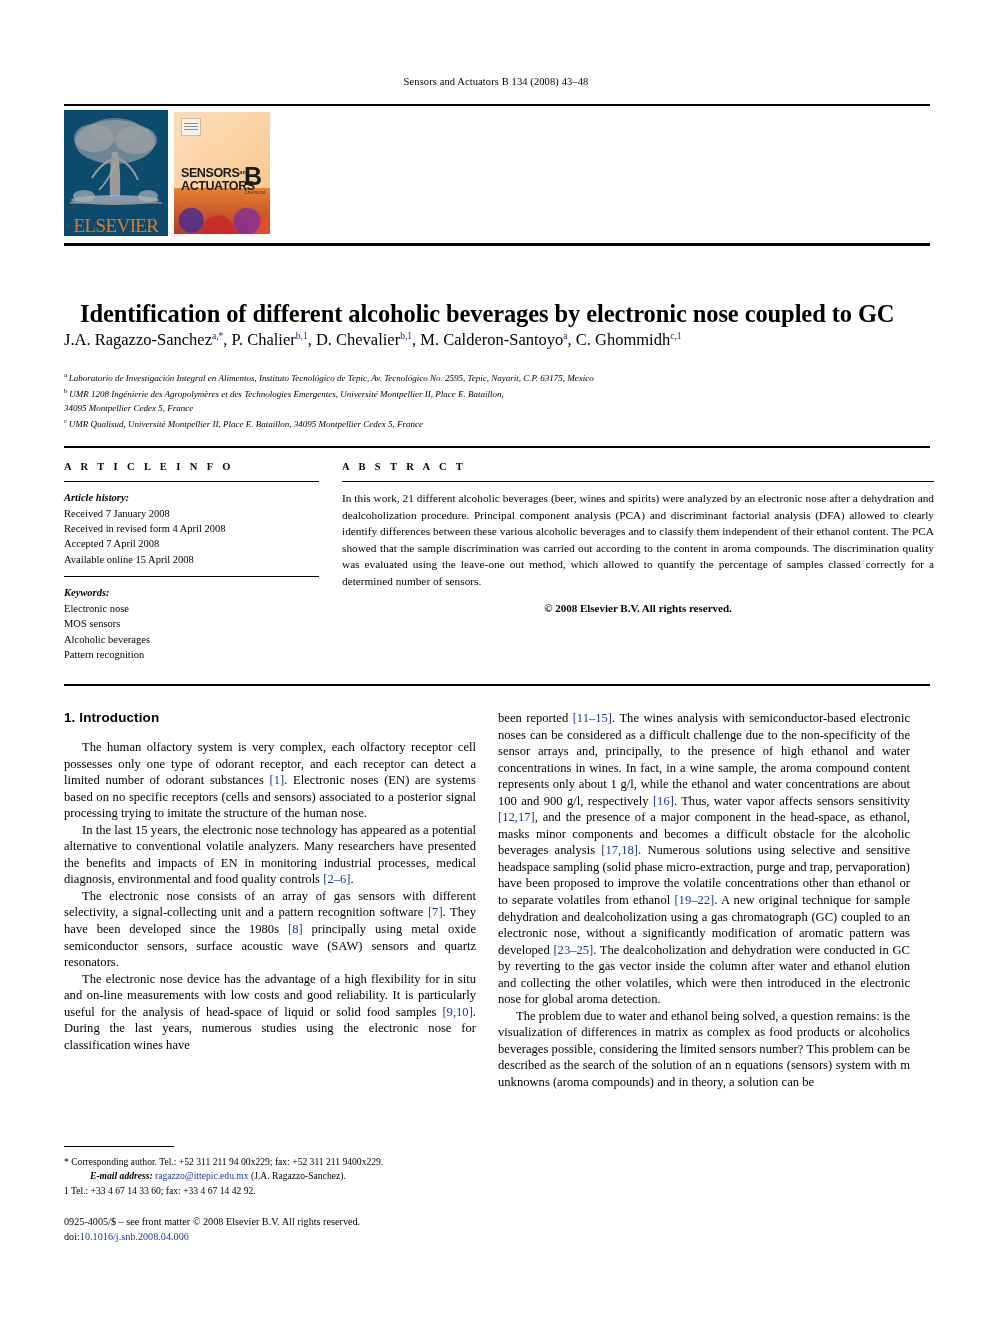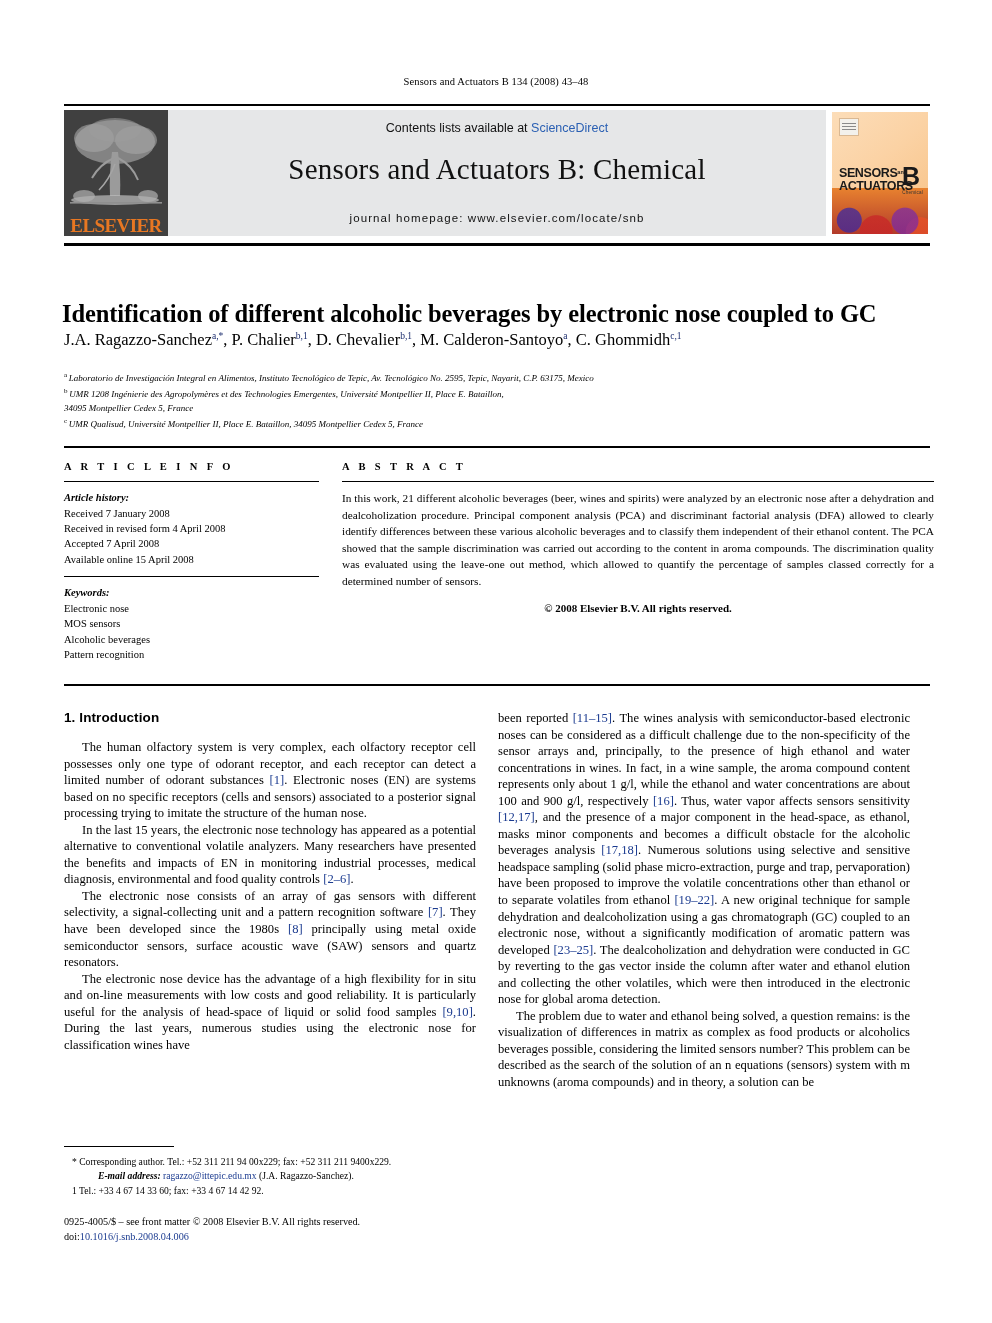--- a/index.html
+++ b/index.html
@@ -42,23 +42,22 @@
     position: absolute;
     left: 0; top: 4px;
     width: 866px;
     height: 126px;
     display: flex;
     align-items: stretch;
   }
   .elsevier-logo {
     width: 104px;
     flex: 0 0 104px;
-    background: #404040;
+    background: #0c4a6e;
     position: relative;
-    font-weight: bold;
   }
   .tree-svg { position:absolute; left:4px; top:2px; }
   .elsevier-word {
     position: absolute;
     left: 2px; bottom: 1px;
     width: 100px;
     text-align: center;
     font-family: "Liberation Serif", serif;
     font-size: 19px;
     letter-spacing: -0.6px;
@@ -180,21 +179,21 @@
   .rule-under-masthead {
     position: absolute;
     left: 64px; top: 243px;
     width: 866px;
     height: 3px;
     background: #000;
   }
   
   .article-title {
     position: absolute;
-    left: 62px; top: 283px;
+    left: 80px; top: 283px;
     width: 870px;
     font-size: 24.5px;
     line-height: 1.2;
     letter-spacing: -0.1px;
   }
   .authors {
     position: absolute;
     left: 64px; top: 329px;
     width: 880px;
     font-size: 16.5px;
@@ -299,21 +298,21 @@
     height: 1.2px;
     background: #000;
   }
   .footnotes {
     position: absolute;
     left: 64px; top: 1155px;
     width: 420px;
     font-size: 9.6px;
     line-height: 1.5;
   }
-  .footnotes .fn { display: block; padding-left: 14px; text-indent: -14px; margin-left: 8px; }
+  .footnotes .fn { display: block; padding-left: 14px; text-indent: -14px; }
   .footnotes .em { font-style: italic; font-weight: bold; }
   .footnotes a, .link { color: #1a3a8f; }
   .imprint {
     position: absolute;
     left: 64px; top: 1214px;
     width: 470px;
     font-size: 10.2px;
     line-height: 1.5;
   }
 </style>
@@ -340,25 +339,20 @@
             <path d="M47 52 q-6 16 -16 26" stroke="#a5a5a5" stroke-width="1.6" fill="none"></path>
             <ellipse cx="47" cy="88" rx="44" ry="5" fill="#bdbdbd" opacity="0.7"></ellipse>
             <rect x="2" y="90" width="92" height="1.6" fill="#8f8f8f"></rect>
             <ellipse cx="16" cy="84" rx="11" ry="6" fill="#b0b0b0" opacity=".7"></ellipse>
             <ellipse cx="80" cy="84" rx="10" ry="6" fill="#b0b0b0" opacity=".7"></ellipse>
           </g>
         </svg>
         <div class="elsevier-word">ELSEVIER</div>
       </div>
 
-      <div class="journal-band">
-        <div class="contents-line"><span>Contents lists available at </span><span class="sd">ScienceDirect</span></div>
-        <div class="journal-title">Sensors and Actuators B: Chemical</div>
-        <div class="homepage-line">journal homepage: www.elsevier.com/locate/snb</div>
-      </div>
 
       <div class="cover-art">
         <div class="cover-inner">
           <div class="cover-arc"></div>
           <div class="cover-bottom"></div>
           <div class="cover-els"></div>
           <div class="cover-txt">
             <span>SENSORS</span><span class="small">and</span><br>
             <span>ACTUATORS</span>
           </div>

